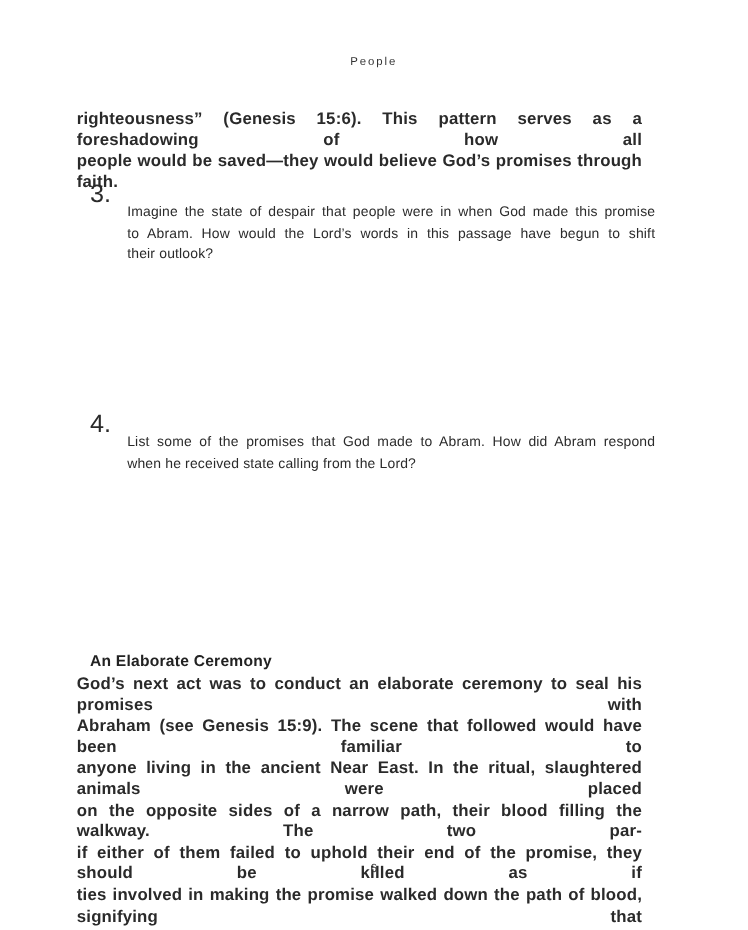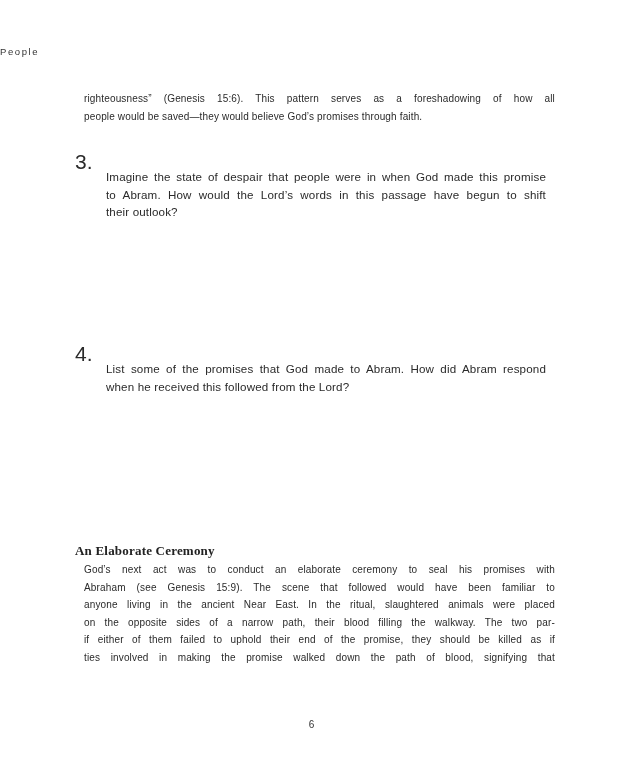--- a/index.html
+++ b/index.html
@@ -13,33 +13,34 @@
       position: relative;
       overflow: hidden;
       font-family: "Liberation Sans", sans-serif;
       color: #2a2a2a;
     }
     .running-head {
       position: absolute;
       top: 46px;
       left: 0;
       width: 623px;
-      text-align: left;
+      text-align: center;
       font-size: 9.5px;
       letter-spacing: 1.6px;
       color: #333;
     }
     .para {
       position: absolute;
-      left: 84px;
+      left: 64px;
       width: 471px;
-      font-size: 10px;
+      font-size: 14px;
       line-height: 17.6px;
       text-align: justify;
       letter-spacing: 0.15px;
+      font-weight: bold;
     }
     .para .line {
       display: block;
       text-align-last: justify;
     }
     .para .line.last {
       text-align-last: left;
     }
     .intro { top: 90px; }
     .question {
@@ -75,21 +76,20 @@
       text-align-last: left;
     }
     .section-heading {
       position: absolute;
       left: 75px;
       top: 543px;
       font-size: 13px;
       font-weight: bold;
       color: #222;
       letter-spacing: 0.2px;
-      font-family: Liberation Serif, serif;
     }
     .body-para { top: 561px; }
     .page-number {
       position: absolute;
       top: 719px;
       left: 0;
       width: 623px;
       text-align: center;
       font-size: 10px;
       color: #333;
@@ -111,21 +111,21 @@
     <span class="line">Imagine the state of despair that people were in when God made this promise</span>
     <span class="line">to Abram. How would the Lord’s words in this passage have begun to shift</span>
     <span class="line last">their outlook?</span>
   </div>
 </div>
 
 <div class="question q4">
   <div class="q-number">4.</div>
   <div class="q-text">
     <span class="line">List some of the promises that God made to Abram. How did Abram respond</span>
-    <span class="line last">when he received this followed from the Lord?</span>
+    <span class="line last">when he received state calling from the Lord?</span>
   </div>
 </div>
 
 <div class="section-heading">An Elaborate Ceremony</div>
 
 <div class="para body-para">
   <span class="line">God’s next act was to conduct an elaborate ceremony to seal his promises with</span>
   <span class="line">Abraham (see Genesis 15:9). The scene that followed would have been familiar to</span>
   <span class="line">anyone living in the ancient Near East. In the ritual, slaughtered animals were placed</span>
   <span class="line">on the opposite sides of a narrow path, their blood filling the walkway. The two par-</span>

